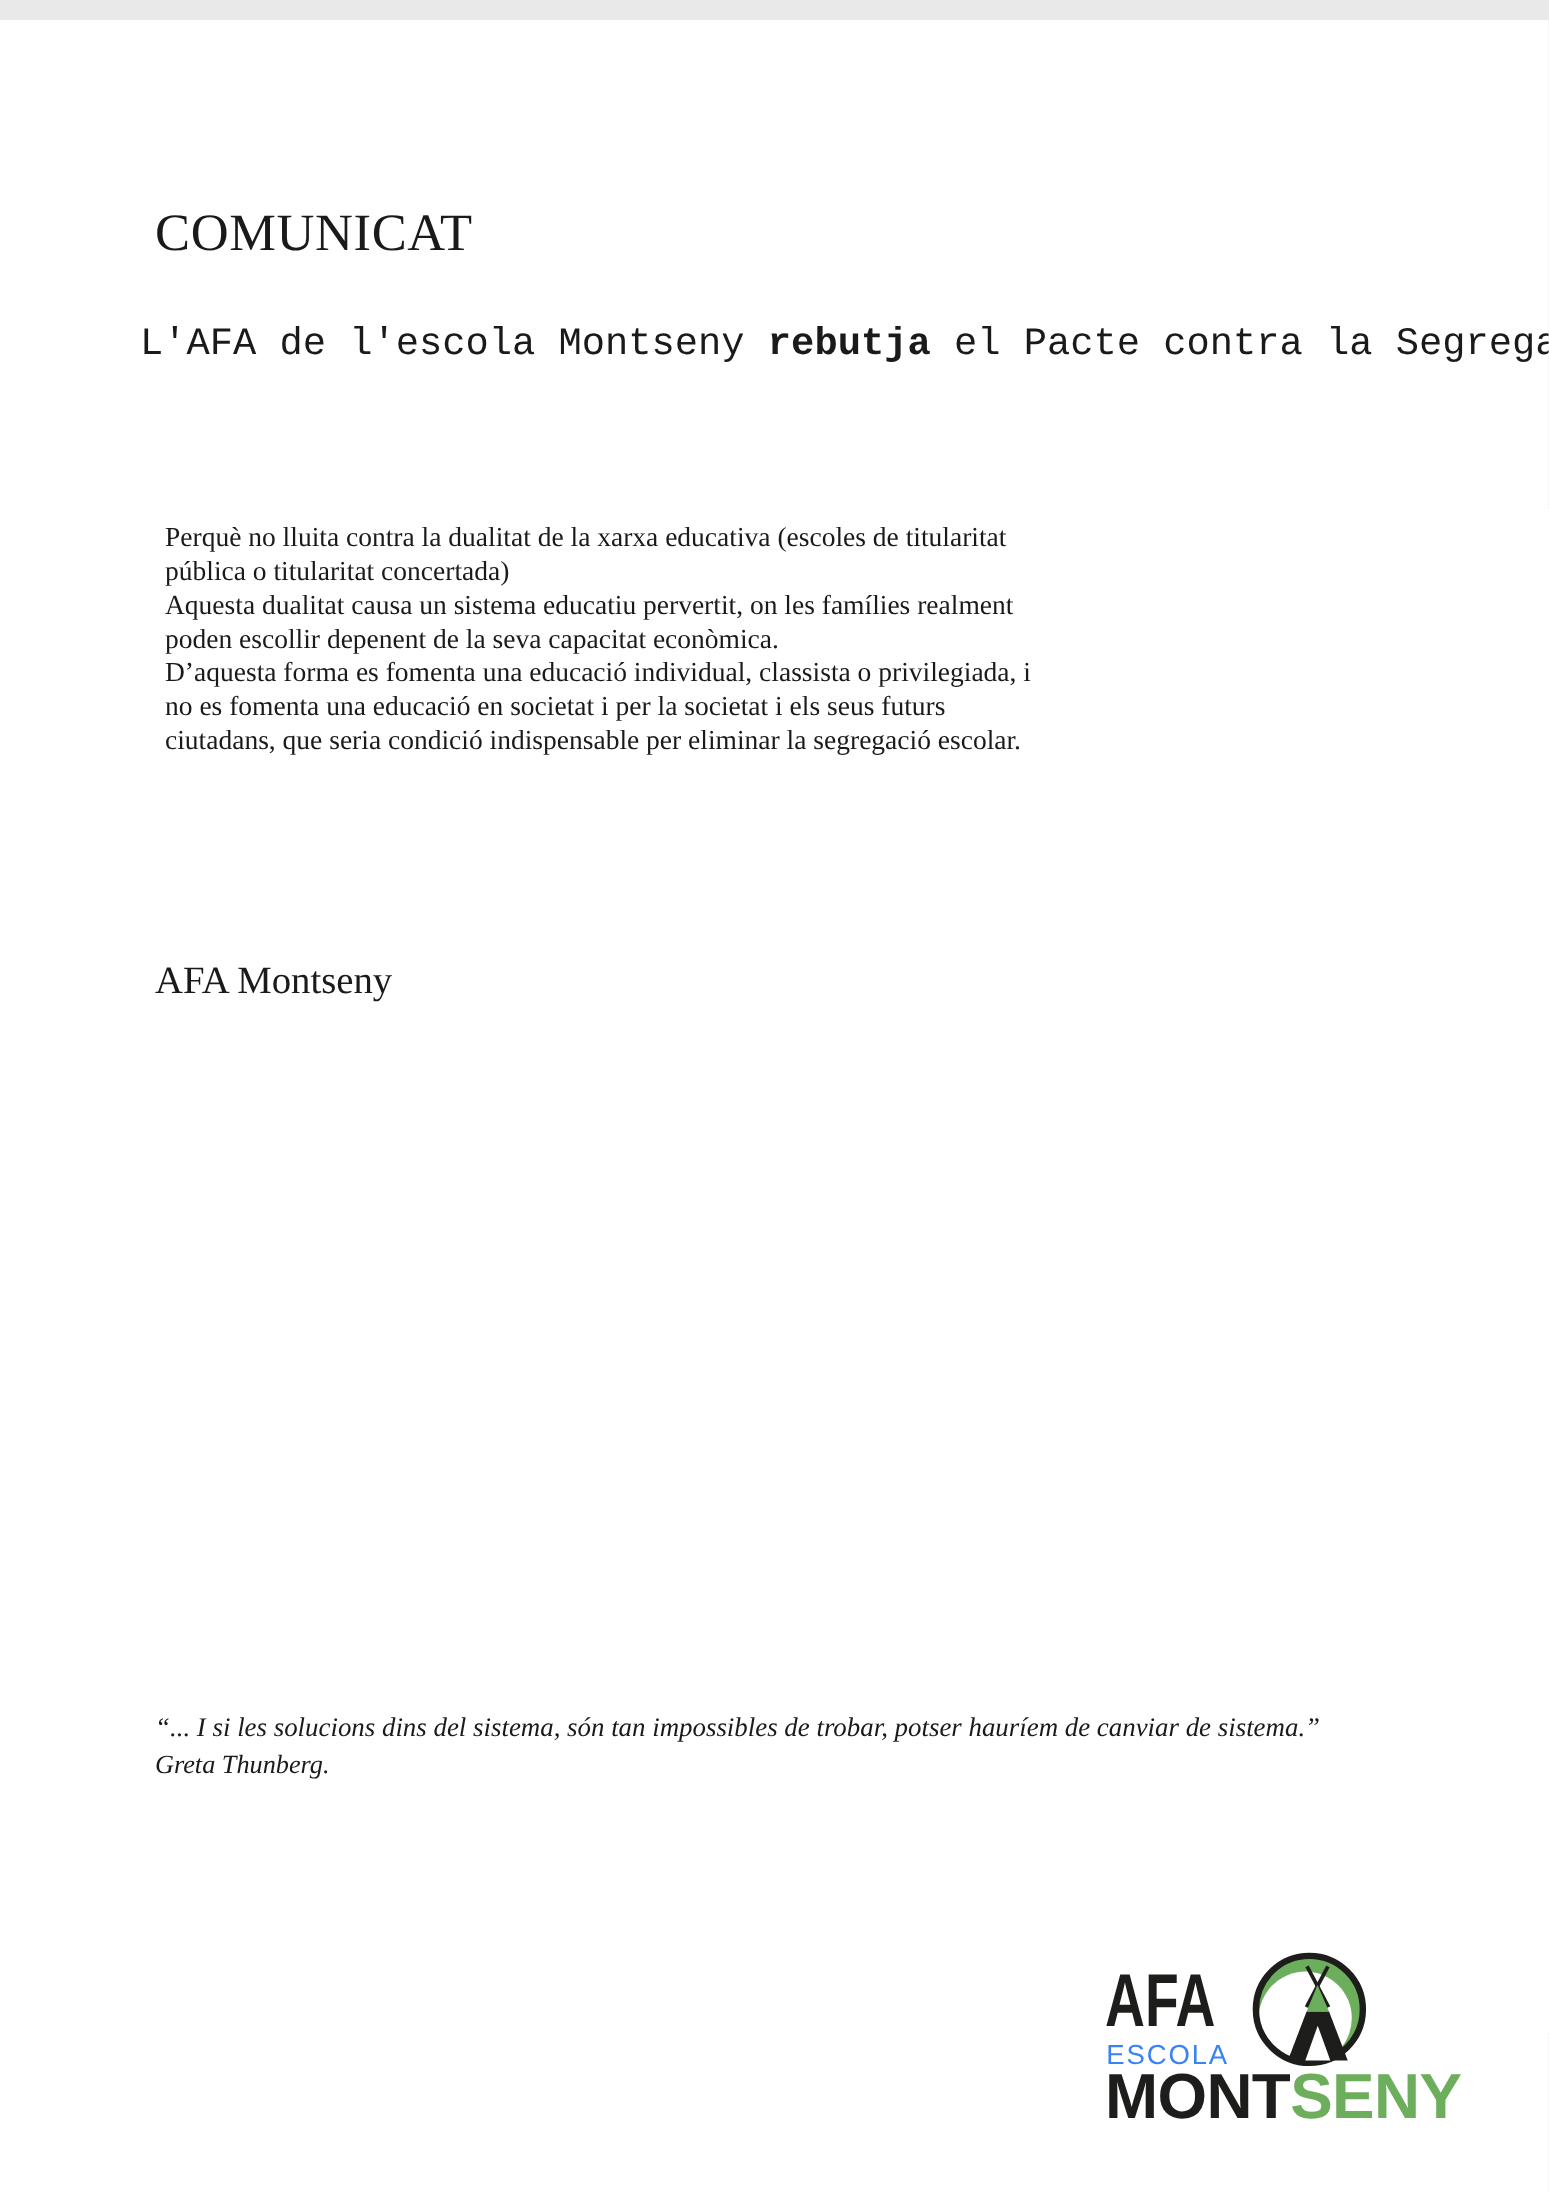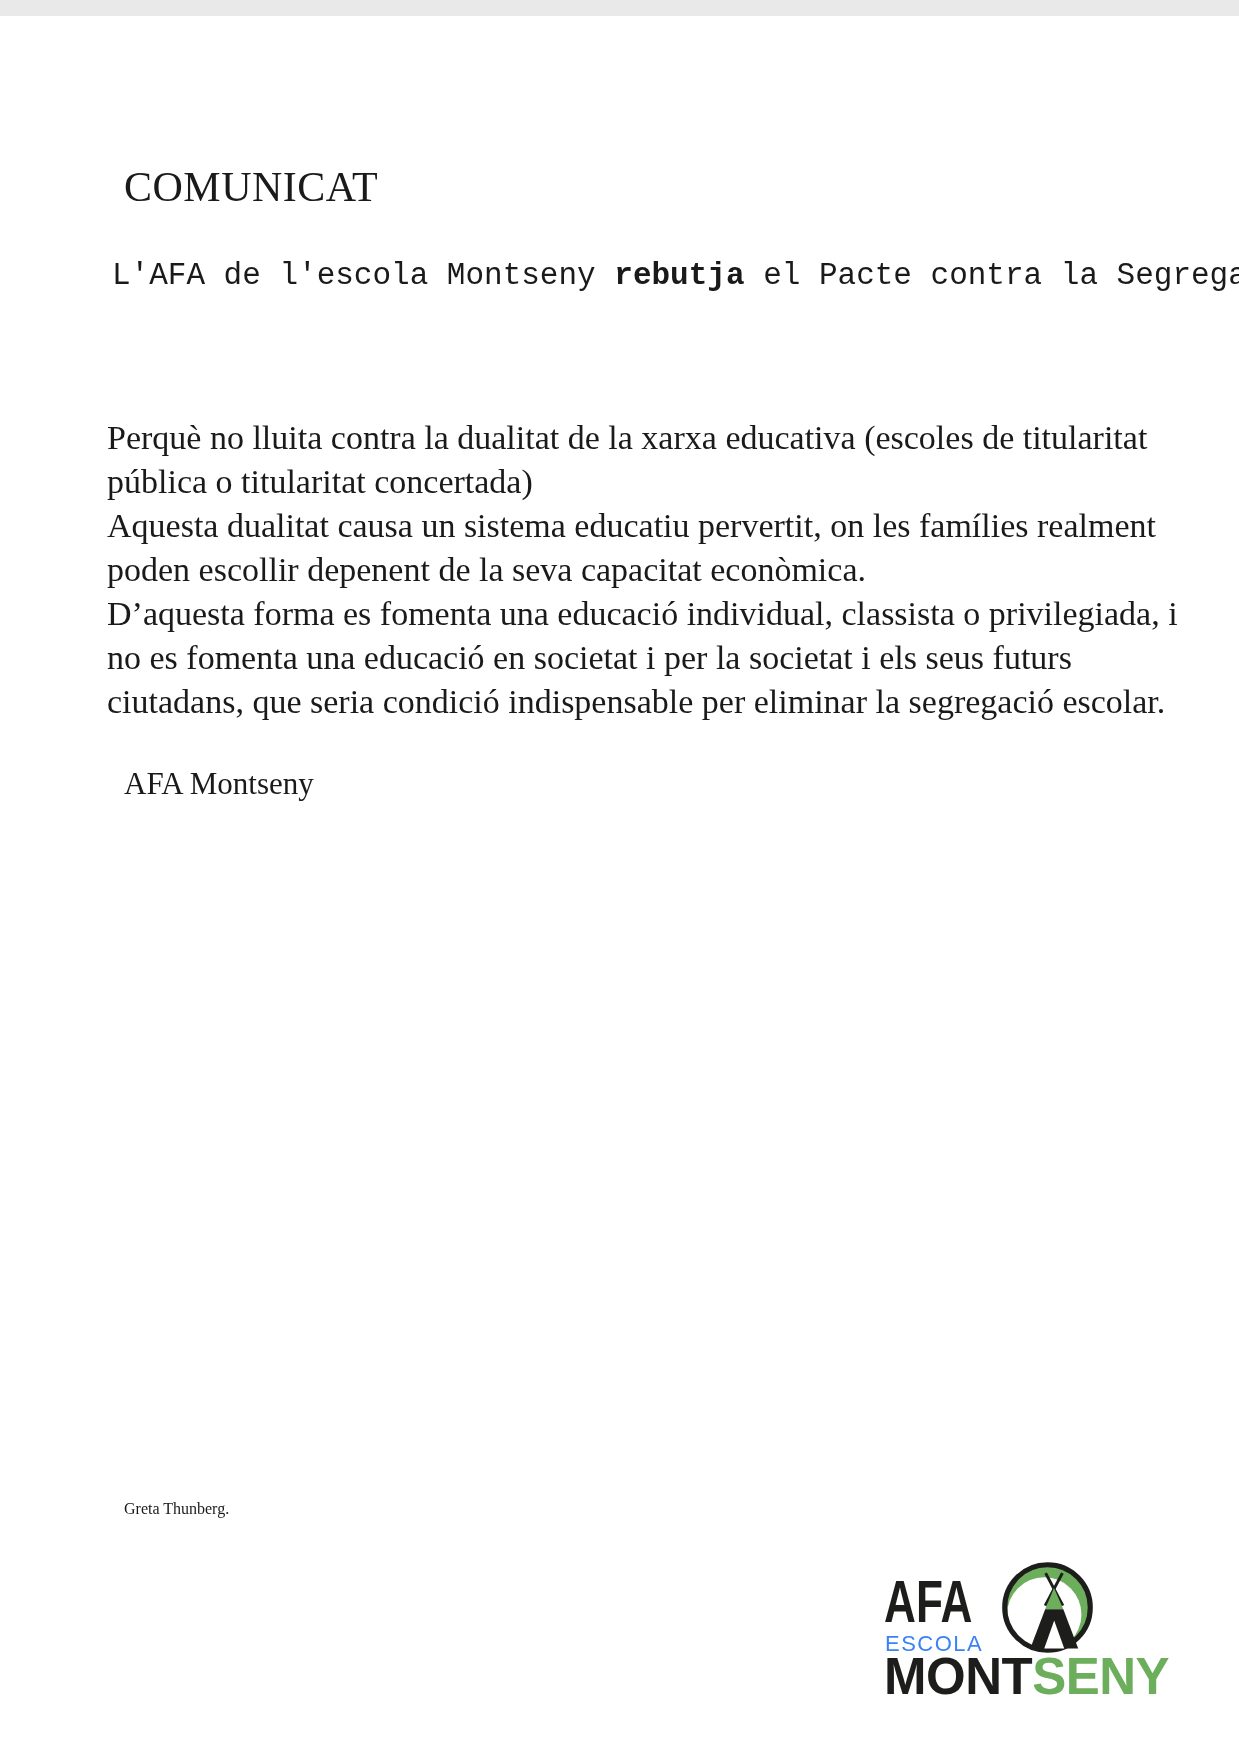--- a/index.html
+++ b/index.html
@@ -24,39 +24,40 @@
   }
   .doc-subtitle {
     left: 112px; top: 240px;
     font-size: 31px;
     line-height: 40px;
     white-space: nowrap;
     font-family: Liberation Mono, monospace;
   }
   .doc-subtitle b { font-weight: 700; }
   .doc-body {
-    left: 107px; top: 400px;
-    font-size: 34px;
-    line-height: 44px;
+    left: 132px; top: 400px;
+    font-size: 22px;
+    line-height: 27px;
     white-space: pre-line;
   }
   .doc-signature {
     left: 124px; top: 750px;
     font-size: 31px;
     white-space: nowrap;
   }
   .doc-quote {
     left: 124px; top: 1354px;
     font-size: 21.5px;
     font-style: italic;
     white-space: nowrap;
   }
   .doc-quote-author {
-    left: 124px; top: 1484px;
-    font-size: 16px;
+    left: 124px; top: 1383px;
+    font-size: 21px;
+    font-style: italic;
     white-space: nowrap;
   }
 
   
   .logo {
     left: 884px; top: 1540px;
     width: 224px; height: 150px;
     font-family: "Liberation Sans", sans-serif;
     text-align: center;
   }
@@ -100,20 +101,21 @@
   <div class="abs doc-body">Perquè no lluita contra la dualitat de la xarxa educativa (escoles de titularitat
 pública o titularitat concertada)
 Aquesta dualitat causa un sistema educatiu pervertit, on les famílies realment
 poden escollir depenent de la seva capacitat econòmica.
 D’aquesta forma es fomenta una educació individual, classista o privilegiada, i
 no es fomenta una educació en societat i per la societat i els seus futurs
 ciutadans, que seria condició indispensable per eliminar la segregació escolar.</div>
 
   <div class="abs doc-signature">AFA Montseny</div>
 
+  <div class="abs doc-quote">“... I si les solucions dins del sistema, són tan impossibles de trobar, potser hauríem de canviar de sistema.”</div>
 
   <div class="abs doc-quote-author">Greta Thunberg.</div>
 
   <div class="abs logo">
 
     <div class="logo-afa">AFA</div>
 
     <div class="logo-escola" style="color:#3b82f6;">ESCOLA</div>
 
     <div class="logo-montseny"><span style="color:#1d1d1b;">MONT</span><span style="color:#6CAE5C;">SENY</span></div>

